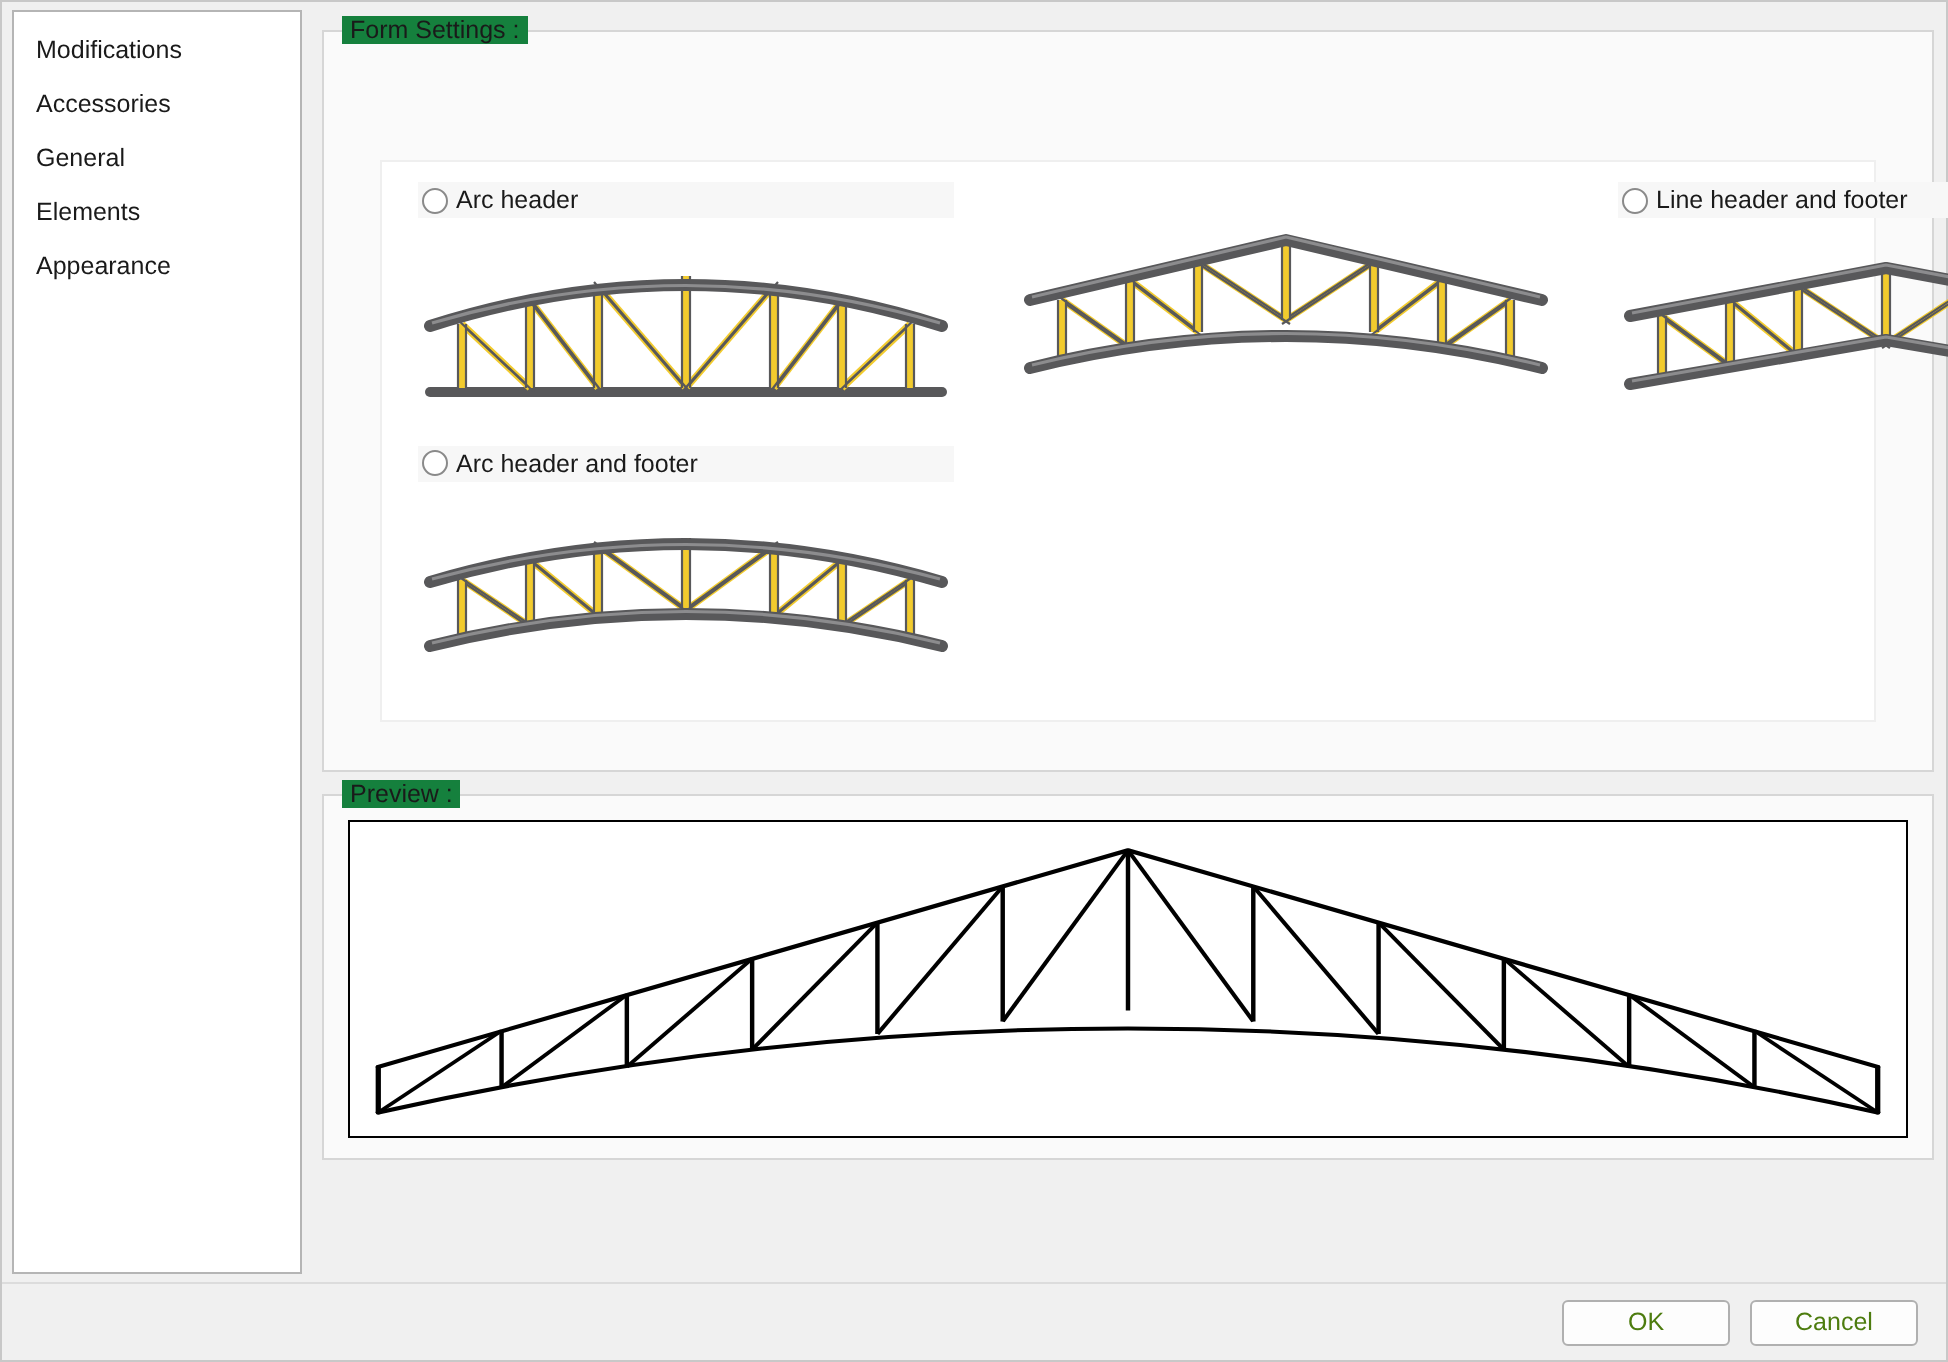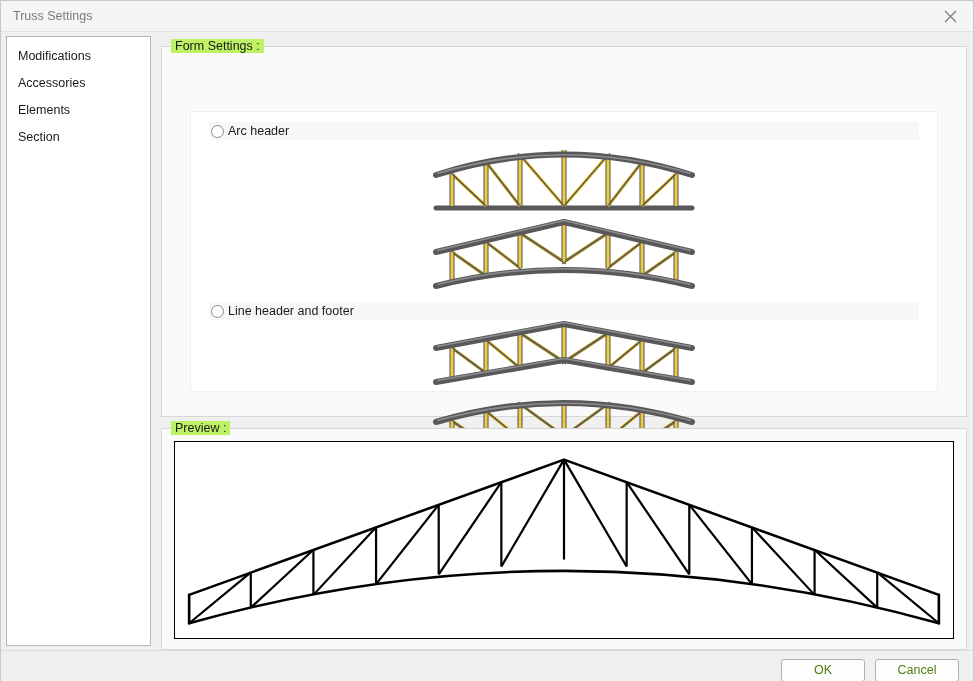--- a/index.html
+++ b/index.html
@@ -73,32 +73,32 @@
   .right-pane { flex: 1; position: relative; padding: 4px 6px 0 10px; }
 
   
   .groupbox {
     border: 1px solid #d6d6d6;
     position: relative;
     background: #fafafa;
   }
   .group-label {
     position: absolute; top: -8px; left: 9px;
-    background: #bef264;
+    background: #15803d;
     padding: 0 4px;
     font-size: 12.5px;
     color: #1a1a1a;
   }
   #form-settings-group {
     margin-top: 10px;
     height: 371px;
   }
   #preview-group {
     margin-top: 11px;
-    height: 222px;
+    height: 183px;
   }
 
   
   .top-row {
     display: flex; align-items: center;
     padding: 14px 20px 0 22px;
     height: 52px;
   }
   .chk-wrap { display: flex; align-items: center; gap: 3px; }
   .checkbox {
@@ -124,21 +124,21 @@
 
   
   .options-card {
     position: absolute;
     left: 28px; top: 64px; right: 28px; bottom: 24px;
     background: #ffffff;
     border: 1px solid #efefef;
   }
   .opt-grid {
     display: grid;
-    grid-template-columns: 1fr;
+    grid-template-columns: 1fr 1fr 1fr;
     grid-template-rows: 1fr 1fr;
     width: 100%; height: 100%;
     padding: 10px 18px 6px 18px;
     column-gap: 32px;
   }
   .opt-cell { display: flex; flex-direction: column; }
   .opt-head {
     display: flex; align-items: center; gap: 4px;
     background: #f7f7f7;
     height: 18px;
@@ -186,44 +186,38 @@
     font-size: 12.5px;
     color: #4d7c0f;
     cursor: default;
   }
 </style>
 </head>
 <body>
 
 <div class="window">
 
-  <div class="titlebar">
-    <span class="title-text">Truss Settings</span>
-    <div class="close-btn">
-      <svg width="13" height="13" viewBox="0 0 13 13" aria-hidden="true">
-        <line x1="1" y1="1" x2="12" y2="12" stroke="#7d7d7d" stroke-width="1.2"></line>
-        <line x1="12" y1="1" x2="1" y2="12" stroke="#7d7d7d" stroke-width="1.2"></line>
-      </svg>
-    </div>
-  </div>
 
   <div class="body-area">
 
     <div class="sidebar">
       <div class="side-item">
           <span>Modifications</span>
         </div>
       <div class="side-item">
           <span>Accessories</span>
         </div>
       <div class="side-item">
+          <span>General</span>
+        </div>
+      <div class="side-item">
           <span>Elements</span>
         </div>
       <div class="side-item">
-          <span>Section</span>
+          <span>Appearance</span>
         </div>
     </div>
 
     <div class="right-pane">
 
       <div class="groupbox" id="form-settings-group">
         <span class="group-label">Form Settings :</span>
 
 
         <div class="options-card">
@@ -406,20 +400,24 @@
                   </g>
                   <g stroke="#8c8c8e" stroke-width="1.6" fill="none" stroke-linejoin="round">
                     <path d="M7 26.5 L134 2.5 L261 26.5"></path>
                     <path d="M7 60.5 L134 38.5 L261 60.5"></path>
                   </g>
                 </svg>
               </div>
             </div>
 
             <div class="opt-cell">
+              <div class="opt-head">
+                <span class="radio"></span>
+                <span class="opt-label">Arc header and footer</span>
+              </div>
               <div class="opt-draw">
                 <svg width="268" height="72" viewBox="0 0 268 72" aria-hidden="true">
                   <g stroke="#f2cb2e" stroke-width="3.4" fill="none">
                     <path d="M22 29 L22 58"></path>
                       <path d="M56 19 L56 52"></path>
                       <path d="M90 12 L90 47"></path>
                     <path d="M134 8 L134 44"></path>
                     <path d="M178 12 L178 47"></path>
                       <path d="M212 19 L212 52"></path>
                       <path d="M246 29 L246 58"></path>

